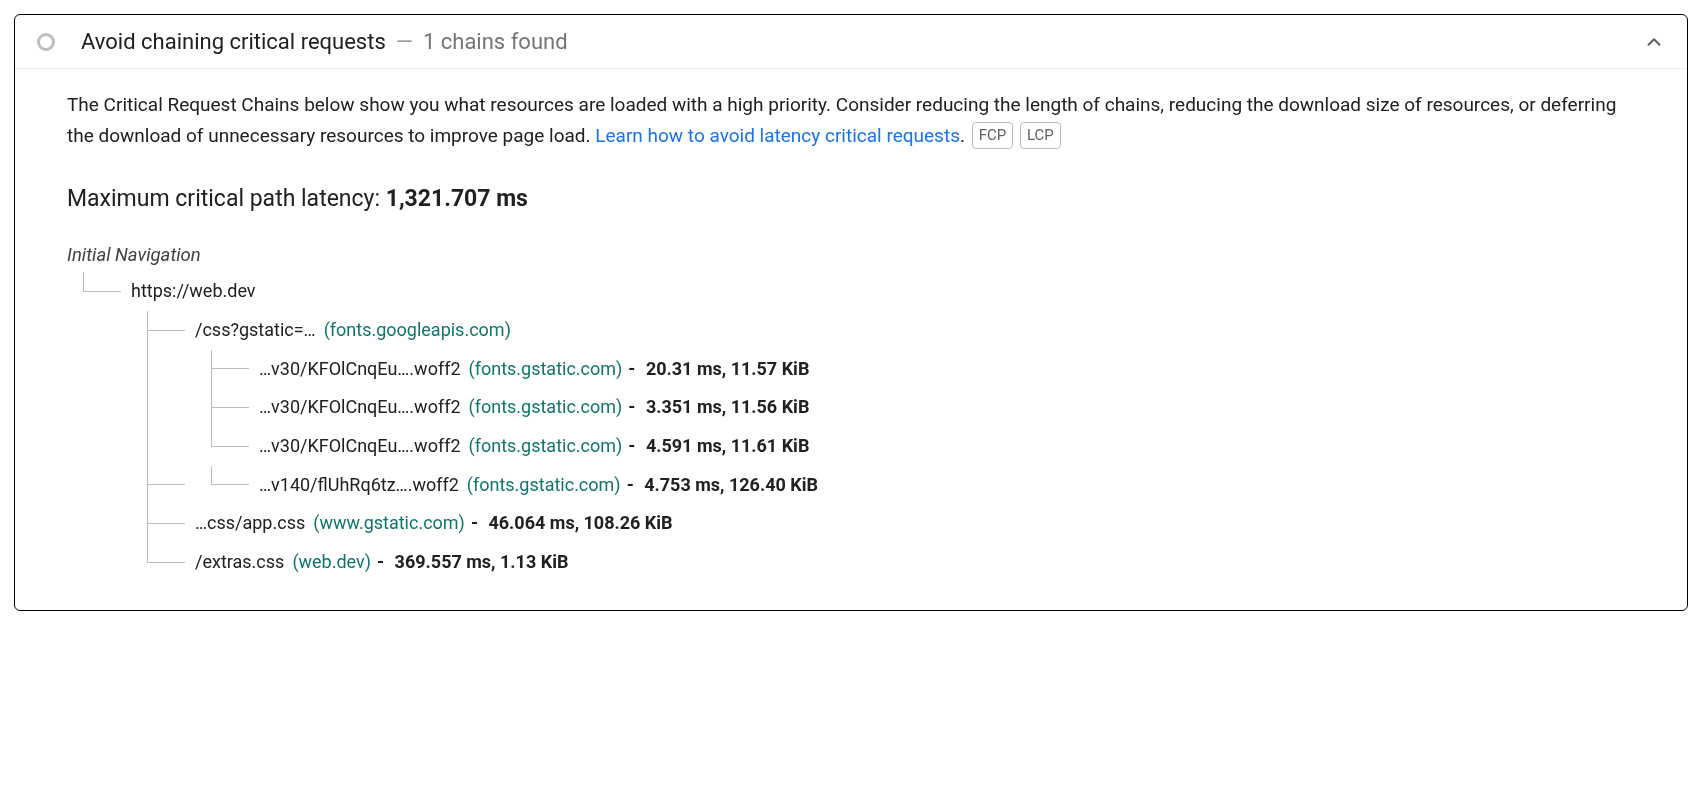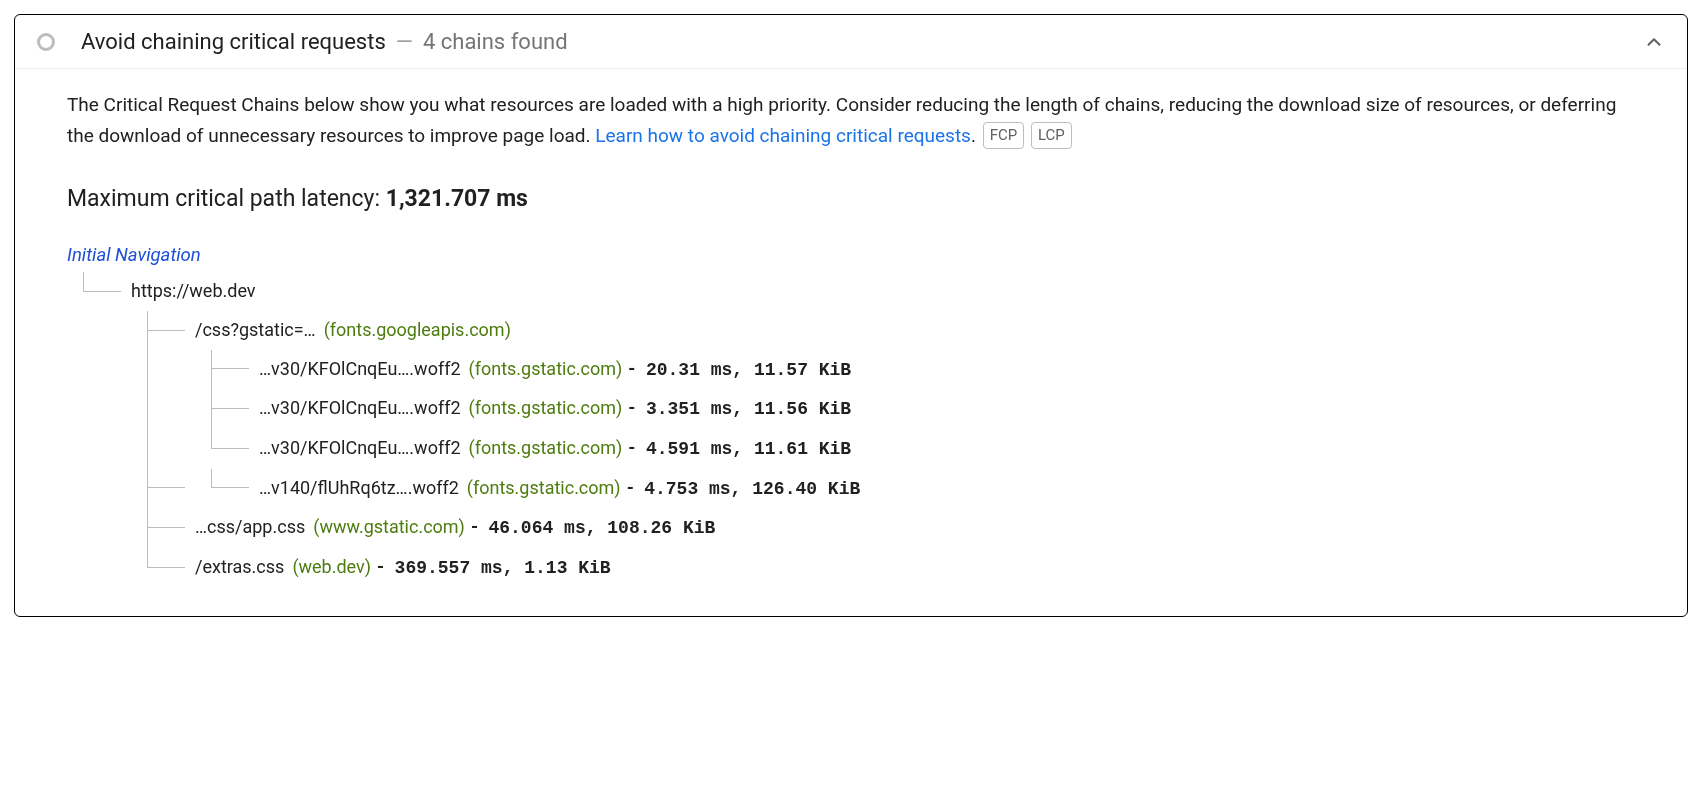--- a/index.html
+++ b/index.html
@@ -74,33 +74,33 @@
     margin-top: 28px;
     font-size: 23px;
   }
   .max-latency .val { font-weight: 700; }
   .tree {
     margin-top: 22px;
     font-size: 18px;
   }
   .initial-nav {
     font-style: italic;
-    color: #1d4ed8;
+    color: #404040;
     font-size: 18.5px;
     margin-bottom: 2px;
   }
   .node {
     position: relative;
     padding-left: 64px;
     line-height: 2.15;
     white-space: nowrap;
   }
   .node .path { color: #212121; }
-  .node .host { color: #4d7c0f; margin-left: 8px; }
-  .node .stats { font-weight: 700; margin-left: 6px; font-family: Liberation Mono, monospace; }
+  .node .host { color: #0f766e; margin-left: 8px; }
+  .node .stats { font-weight: 700; margin-left: 6px; }
   .node .dash { font-weight: 700; margin-left: 6px; }
   
   .node::before {
     content: "";
     position: absolute;
     left: 16px;
     top: 0;
     bottom: 0;
     border-left: 1px solid #bdbdbd;
   }
@@ -119,32 +119,32 @@
   .children { margin-left: 0; }
 </style>
 </head>
 <body>
 
 <div class="audit">
   <div class="audit-header">
     <span class="status-circle"></span>
     <span class="audit-title">Avoid chaining critical requests</span>
     <span class="audit-sep">—</span>
-    <span class="audit-sub">4 chains found</span>
+    <span class="audit-sub">1 chains found</span>
     <span class="spacer"></span>
     <span class="chevron">
       <svg viewBox="0 0 24 24" width="22" height="22" fill="none" stroke="currentColor" stroke-width="2.2" stroke-linecap="round" stroke-linejoin="round">
           <polyline points="6 15 12 9 18 15"></polyline>
         </svg>
     </span>
   </div>
 
   <div class="audit-body">
     <div class="desc">
-      <span>The Critical Request Chains below show you what resources are loaded with a high priority. Consider reducing the length of chains, reducing the download size of resources, or deferring the download of unnecessary resources to improve page load. </span><a href="#">Learn how to avoid chaining critical requests</a><span>.</span>
+      <span>The Critical Request Chains below show you what resources are loaded with a high priority. Consider reducing the length of chains, reducing the download size of resources, or deferring the download of unnecessary resources to improve page load. </span><a href="#">Learn how to avoid latency critical requests</a><span>.</span>
       <span class="metric-tag">FCP</span>
       <span class="metric-tag">LCP</span>
     </div>
 
     <div class="max-latency">
       <span>Maximum critical path latency: </span><span class="val">1,321.707 ms</span>
     </div>
 
     <div class="tree">
       <div class="initial-nav">Initial Navigation</div>

